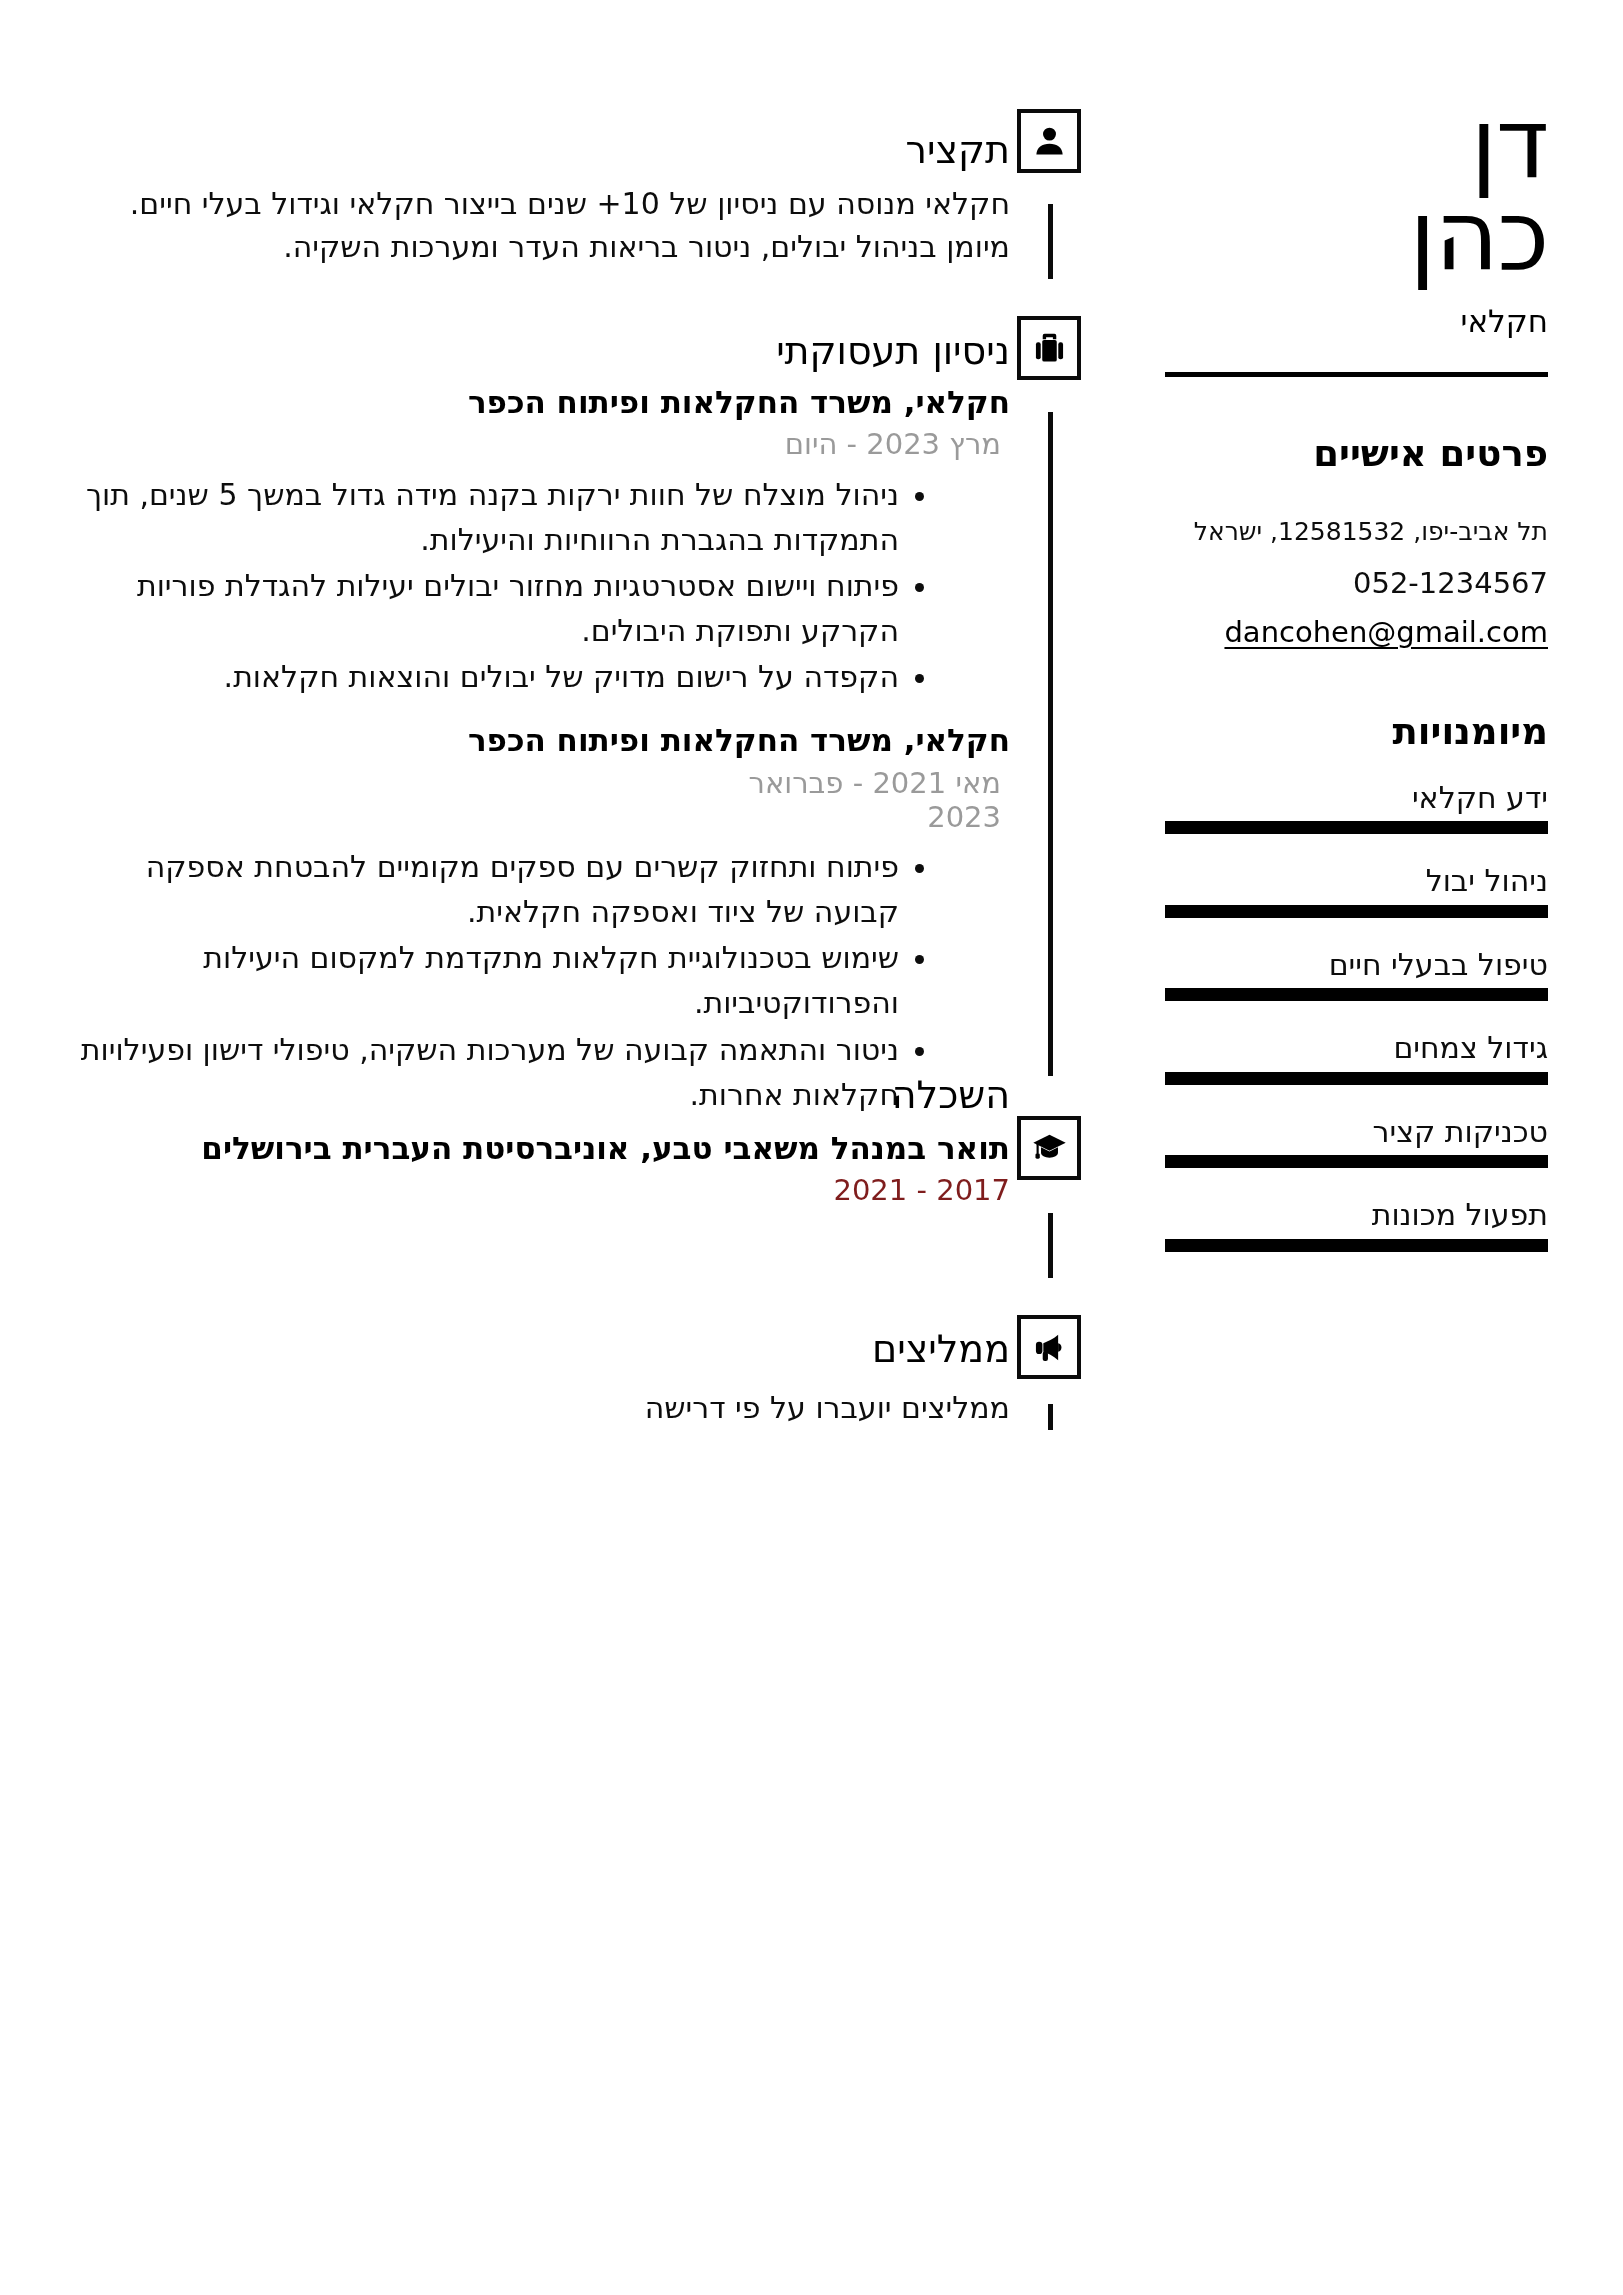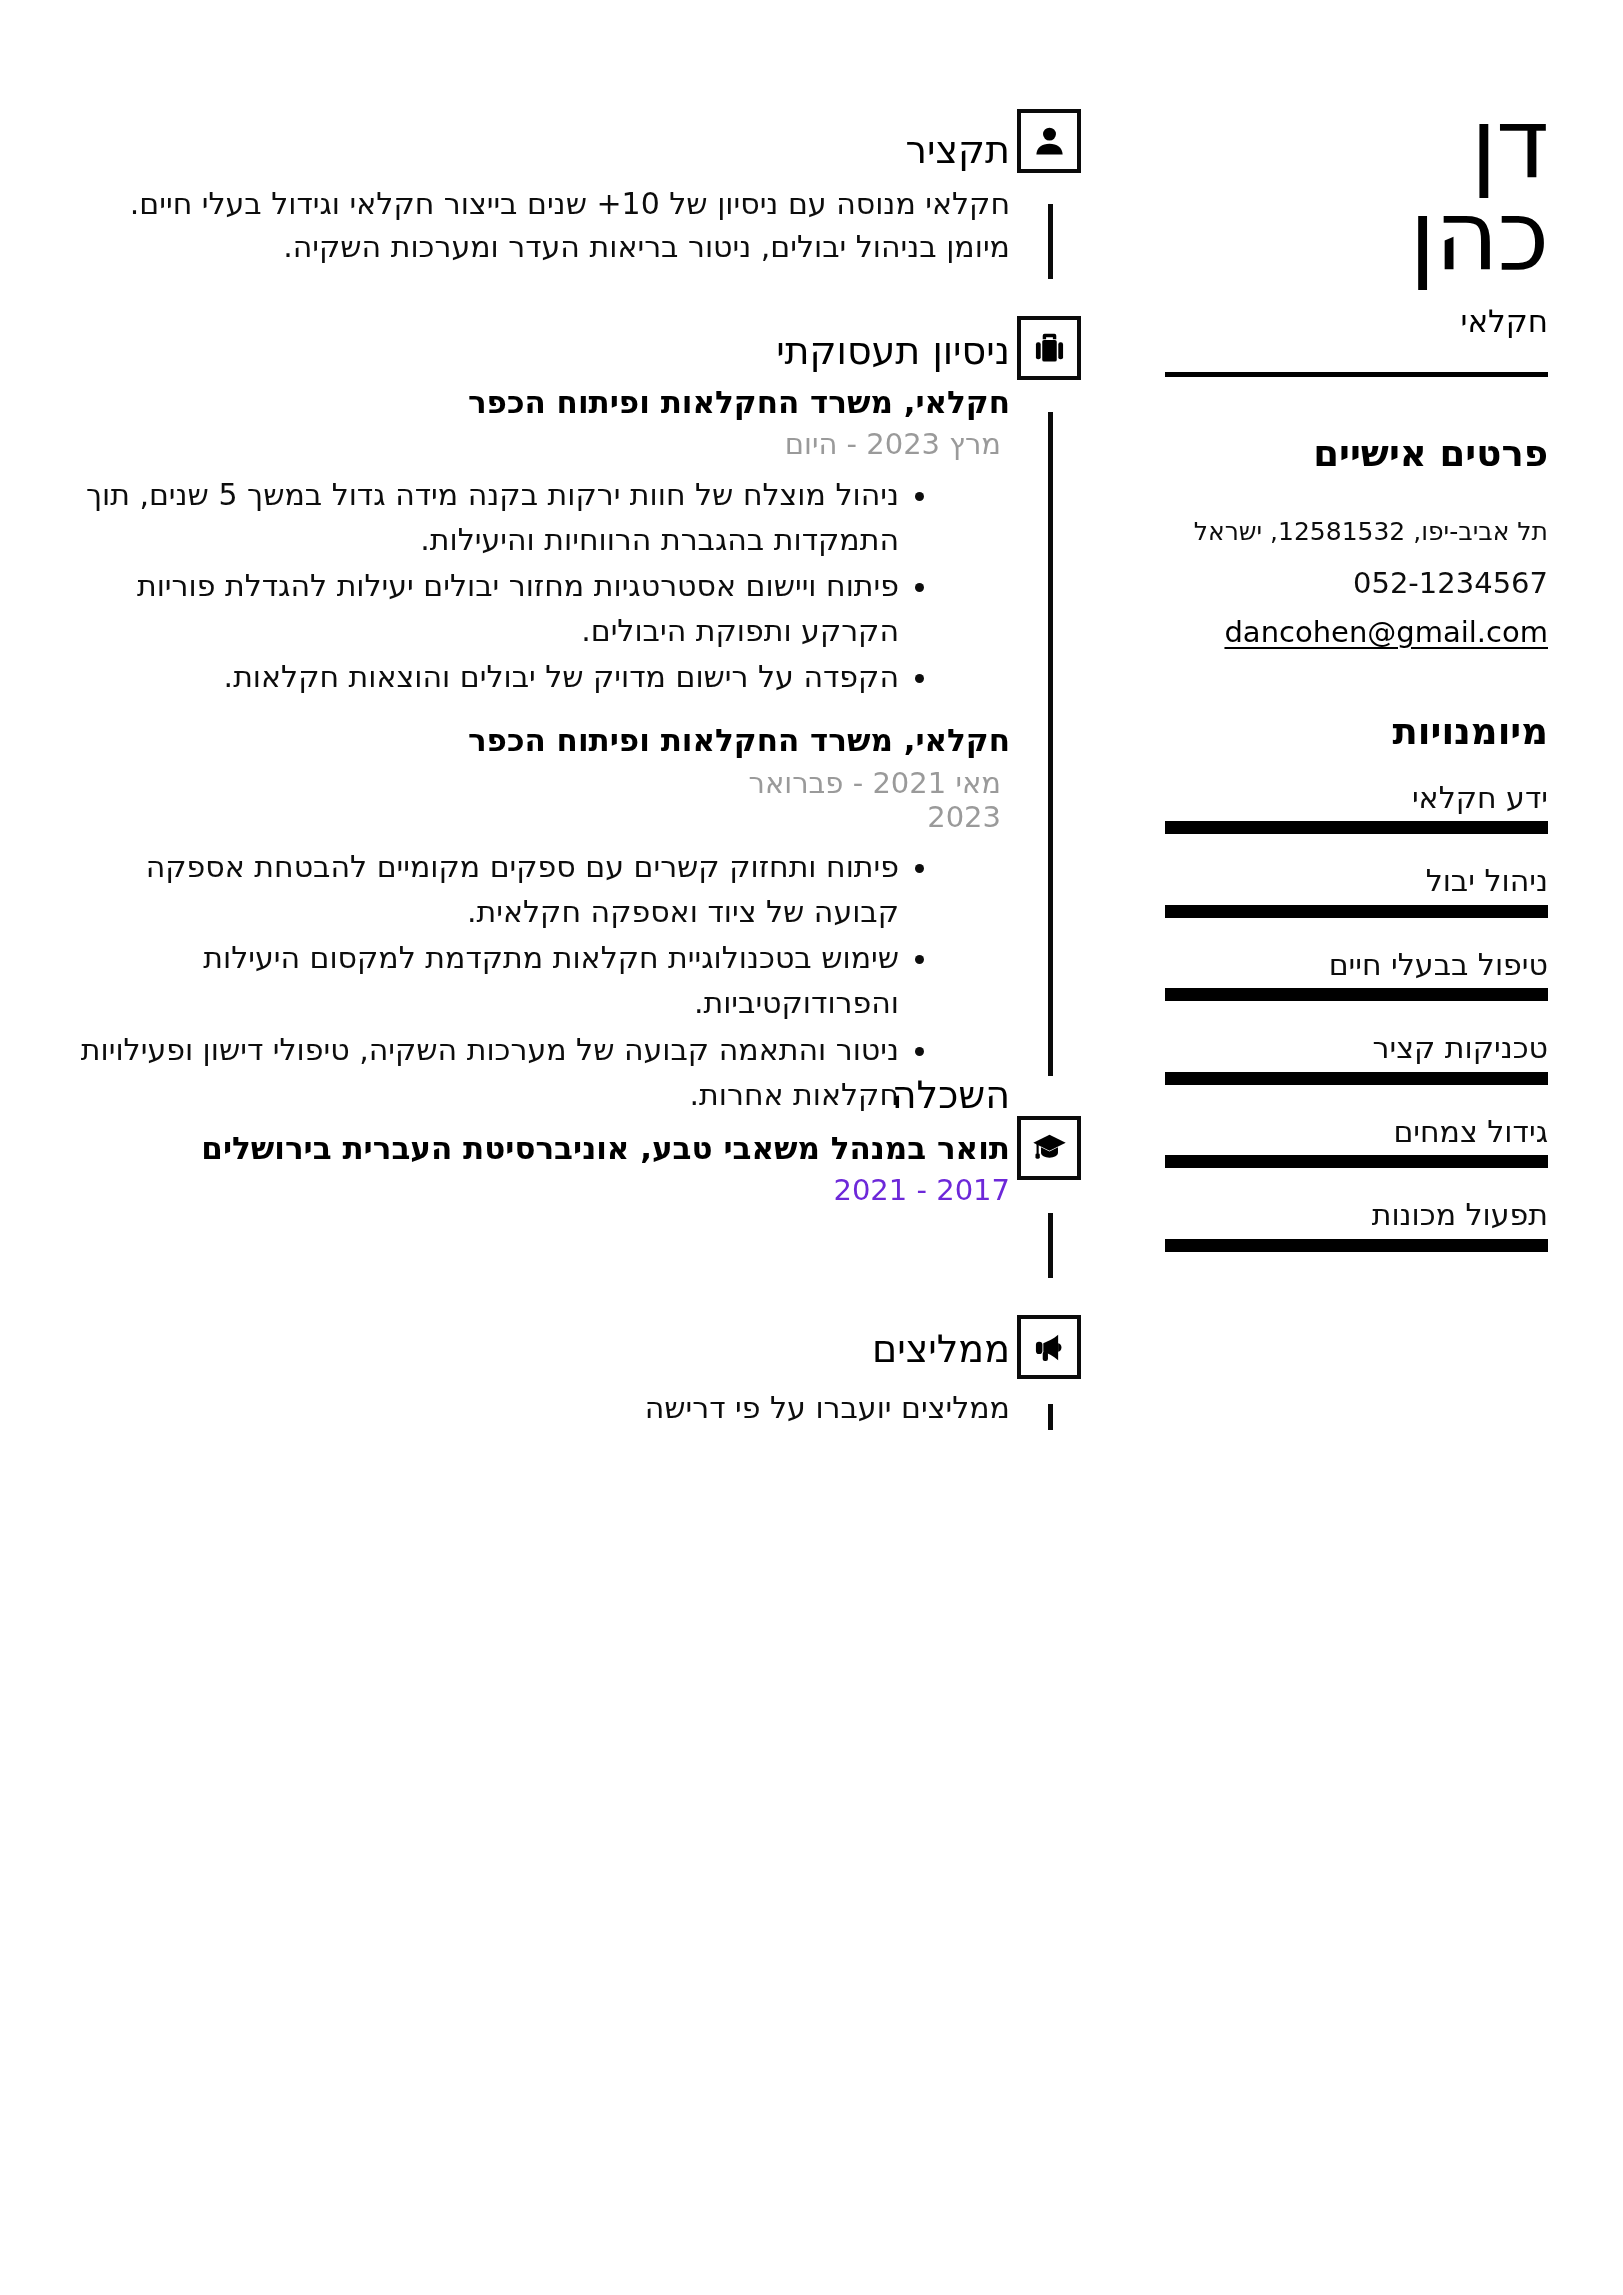--- a/index.html
+++ b/index.html
@@ -59,21 +59,21 @@
   .sec-summary { top:127px; }
   .sec-experience { top:328px; }
   .sec-education { top:1072px; }
   .sec-references { top:1326px; }
   .main-heading { font-size:38px; line-height:46px; font-weight:500; color:#000; }
   .body-text { margin-top:9.2px; font-size:30px; line-height:43px; color:#0d0d0d; }
   .job { margin-top:9.2px; }
   .job + .job { margin-top:22px; }
   .job-h { font-size:31px; line-height:39px; font-weight:700; color:#000; }
   .job-dates { margin-top:5.2px; font-size:29px; line-height:34px; color:#9a9a9a; display:block; max-width:275px; margin-right:9px; margin-left:auto; direction:rtl; }
-  .edu-dates { margin-top:5.2px; font-size:29px; line-height:34px; color:#6d28d9; }
+  .edu-dates { margin-top:5.2px; font-size:29px; line-height:34px; color:#7f1d1d; }
   .bullets { margin-top:10.5px; padding-right:111px; }
   .bullets li { font-size:30px; line-height:45px; color:#0d0d0d; margin-bottom:1.3px; }
   .edu-entry { margin-top:10.5px; }
   .ref-text { margin-top:14.4px; font-size:30px; line-height:43px; color:#0d0d0d; }
 </style>
 </head>
 <body>
 
 <div class="page">
 
@@ -107,27 +107,27 @@
             <div class="skill-bar-fill" style="width: 100%;"></div>
           </div>
       </li>
       <li class="skill-item">
         <div class="skill-label">טיפול בבעלי חיים</div>
         <div class="skill-bar-track">
             <div class="skill-bar-fill" style="width: 100%;"></div>
           </div>
       </li>
       <li class="skill-item">
+        <div class="skill-label">גידול צמחים</div>
+        <div class="skill-bar-track">
+            <div class="skill-bar-fill" style="width: 100%;"></div>
+          </div>
+      </li>
+      <li class="skill-item">
         <div class="skill-label">טכניקות קציר</div>
-        <div class="skill-bar-track">
-            <div class="skill-bar-fill" style="width: 100%;"></div>
-          </div>
-      </li>
-      <li class="skill-item">
-        <div class="skill-label">גידול צמחים</div>
         <div class="skill-bar-track">
             <div class="skill-bar-fill" style="width: 100%;"></div>
           </div>
       </li>
       <li class="skill-item">
         <div class="skill-label">תפעול מכונות</div>
         <div class="skill-bar-track">
             <div class="skill-bar-fill" style="width: 100%;"></div>
           </div>
       </li>

